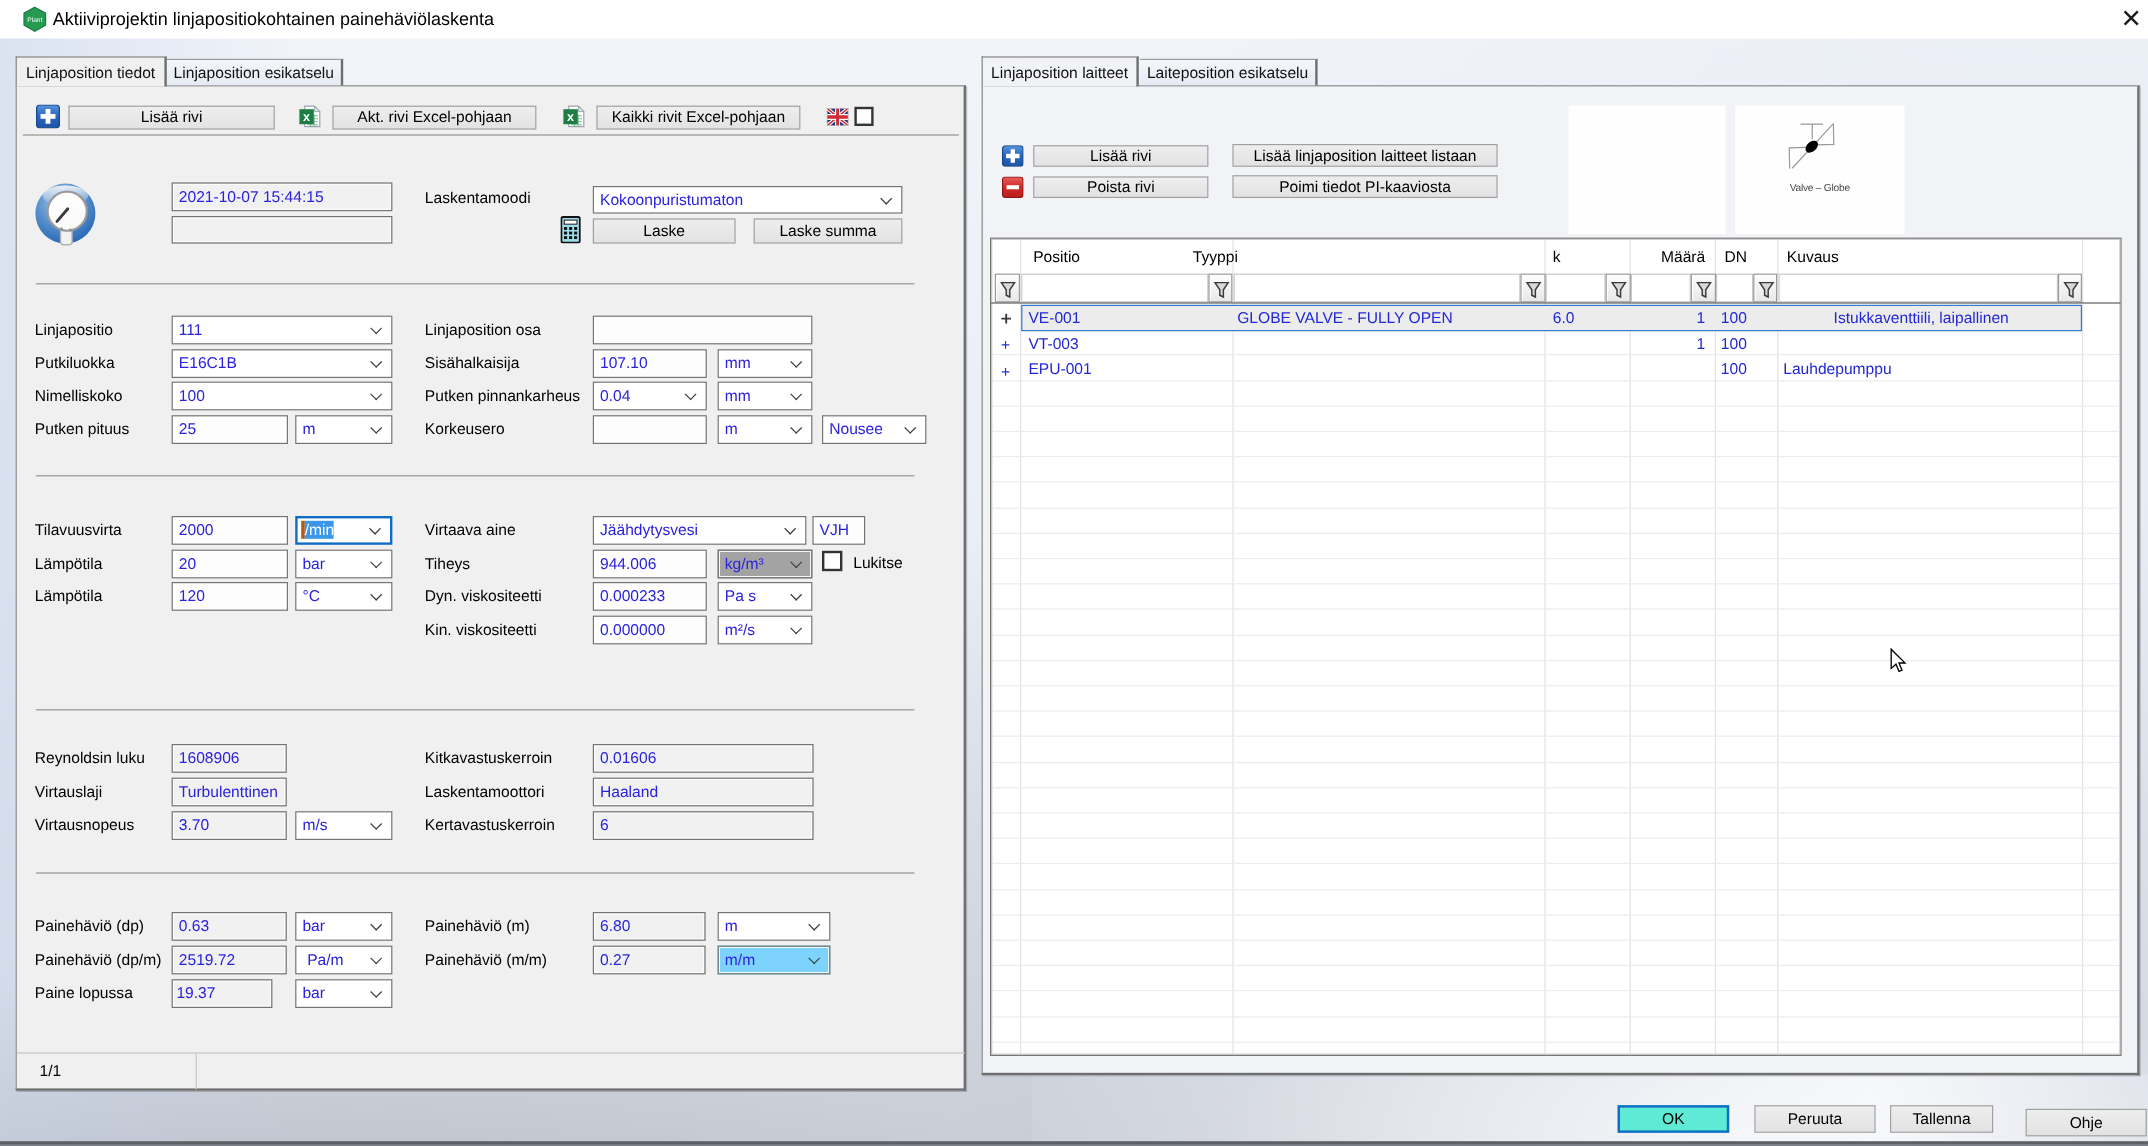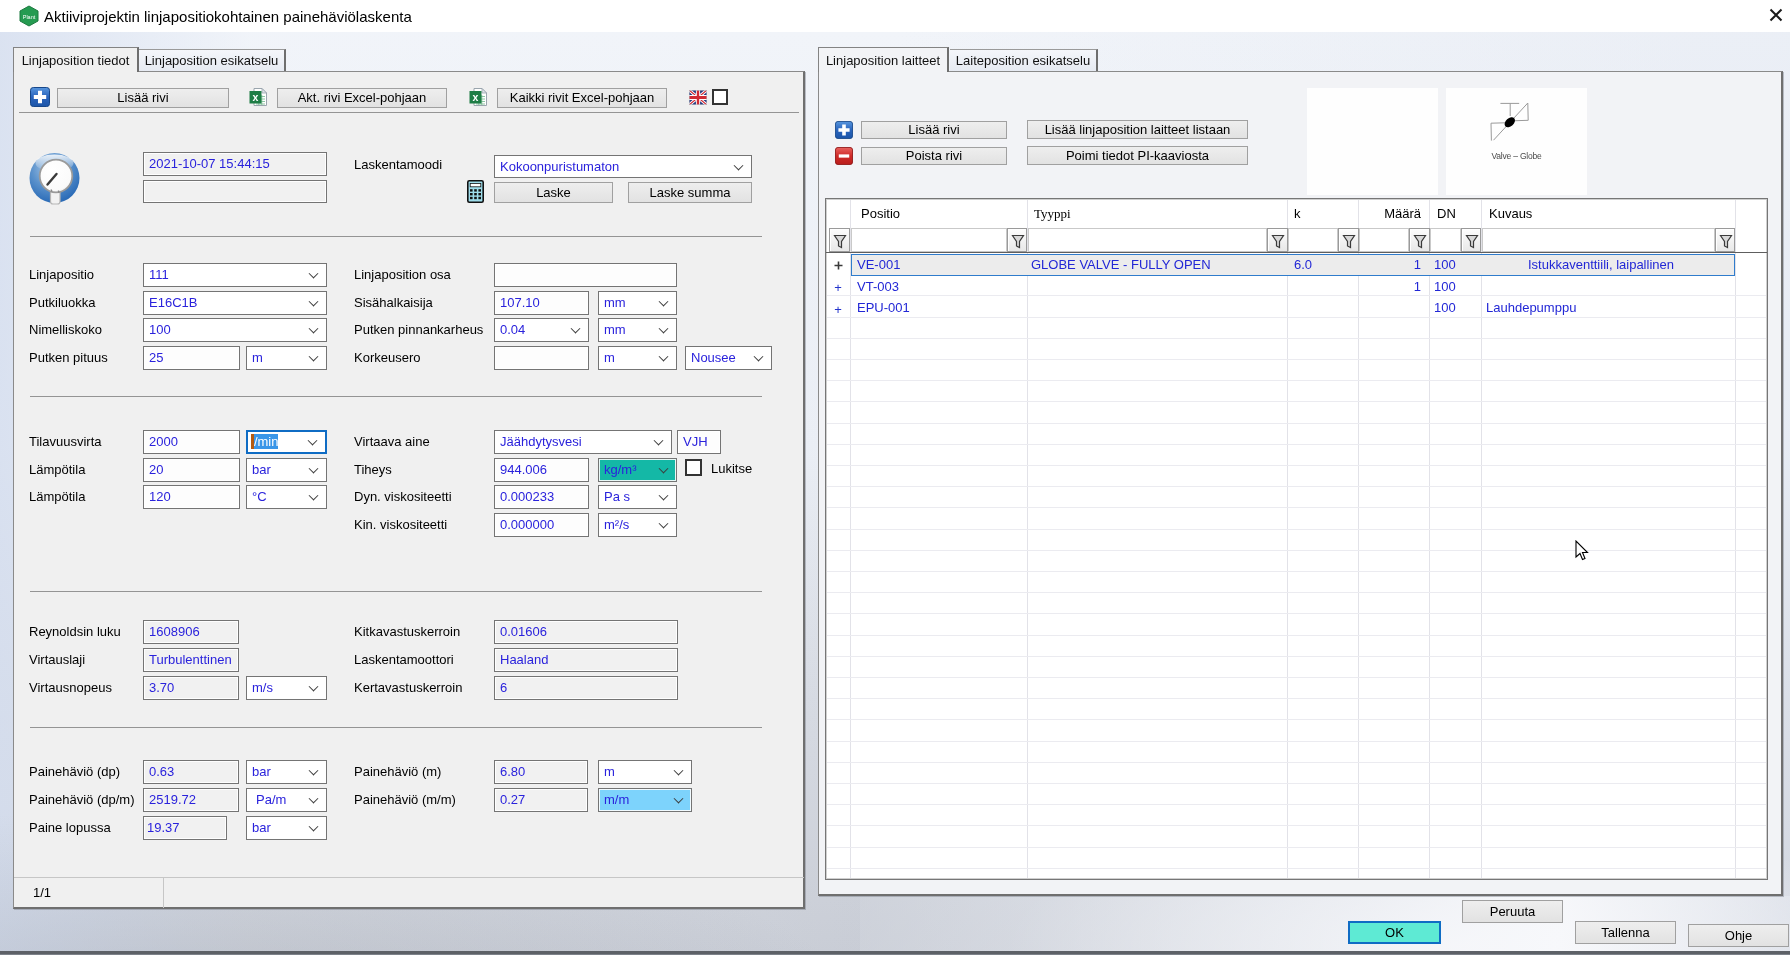--- a/index.html
+++ b/index.html
@@ -169,21 +169,21 @@
 <div class="abs" style="left:246px;top:430px;width:81px;height:24px;border:2px solid #0f6cc4;background:#fff;font-size:13px;line-height:20px;padding-left:3px;color:#2b2bd0;"><span style="background:#b55b10;color:#b55b10;">l</span><span style="background:#3a96e8;color:#fff;">/min</span><span class="chev"></span></div>
 <div class="abs fld" style="left:246px;top:458px;width:81px;height:24px;line-height:22px;padding-left:5px;background:#fff;">bar<span class="chev"></span></div>
 <div class="abs fld" style="left:246px;top:485px;width:81px;height:24px;line-height:22px;padding-left:5px;background:#fff;">°C<span class="chev"></span></div>
 <div class="abs lbl" style="left:354px;top:434px;width:200px;height:16px;">Virtaava aine</div>
 <div class="abs lbl" style="left:354px;top:462px;width:200px;height:16px;">Tiheys</div>
 <div class="abs lbl" style="left:354px;top:489px;width:200px;height:16px;">Dyn. viskositeetti</div>
 <div class="abs lbl" style="left:354px;top:517px;width:200px;height:16px;">Kin. viskositeetti</div>
 <div class="abs fld" style="left:494px;top:430px;width:178px;height:24px;line-height:22px;padding-left:5px;background:#fff;">Jäähdytysvesi<span class="chev"></span></div>
 <div class="abs fld" style="left:677px;top:430px;width:44px;height:24px;line-height:22px;padding-left:5px;">VJH</div>
 <div class="abs fld" style="left:494px;top:458px;width:95px;height:24px;line-height:22px;padding-left:5px;">944.006</div>
-<div class="abs fld" style="left:598px;top:458px;width:79px;height:24px;line-height:22px;padding-left:5px;background:#14b8a6;">kg/m³<span class="chev"></span></div>
+<div class="abs fld" style="left:598px;top:458px;width:79px;height:24px;line-height:22px;padding-left:5px;background:#a3a3a3;">kg/m³<span class="chev"></span></div>
 <div class="abs" style="left:685px;top:459px;width:17px;height:17px;background:#fff;border:2px solid #333;"></div>
 <div class="abs lbl" style="left:711px;top:461px;width:200px;height:16px;">Lukitse</div>
 <div class="abs fld" style="left:494px;top:485px;width:95px;height:24px;line-height:22px;padding-left:5px;">0.000233</div>
 <div class="abs fld" style="left:598px;top:485px;width:79px;height:24px;line-height:22px;padding-left:5px;background:#fff;">Pa s<span class="chev"></span></div>
 <div class="abs fld" style="left:494px;top:513px;width:95px;height:24px;line-height:22px;padding-left:5px;">0.000000</div>
 <div class="abs fld" style="left:598px;top:513px;width:79px;height:24px;line-height:22px;padding-left:5px;background:#fff;">m²/s<span class="chev"></span></div>
 <div class="abs sep" style="left:30px;top:591px;width:732px;height:1px;"></div>
 <div class="abs lbl" style="left:29px;top:624px;width:200px;height:16px;">Reynoldsin luku</div>
 <div class="abs lbl" style="left:29px;top:652px;width:200px;height:16px;">Virtauslaji</div>
 <div class="abs lbl" style="left:29px;top:680px;width:200px;height:16px;">Virtausnopeus</div>
@@ -259,21 +259,21 @@
 <div class="abs" style="left:1446px;top:151px;width:141px;height:11px;font-size:8.5px;color:#4a4a4a;text-align:center;letter-spacing:-0.2px;">Valve – Globe</div>
 <div class="abs" style="left:825px;top:198px;width:943px;height:682px;background:#fff;border:1px solid #767676;box-shadow:inset 0 0 0 1px #cfcfcf;"></div>
 <div class="abs vline" style="left:850px;top:200px;width:1px;height:678px;"></div>
 <div class="abs vline" style="left:1026.5px;top:200px;width:1px;height:678px;"></div>
 <div class="abs vline" style="left:1287px;top:200px;width:1px;height:678px;"></div>
 <div class="abs vline" style="left:1358px;top:200px;width:1px;height:678px;"></div>
 <div class="abs vline" style="left:1429px;top:200px;width:1px;height:678px;"></div>
 <div class="abs vline" style="left:1480.5px;top:200px;width:1px;height:678px;"></div>
 <div class="abs vline" style="left:1735px;top:200px;width:1px;height:678px;"></div>
 <div class="abs hdr" style="left:861px;top:206px;width:150px;height:16px;">Positio</div>
-<div class="abs hdr" style="left:1034px;top:206px;width:150px;height:16px;font-family:Liberation Serif, serif;">Tyyppi</div>
+<div class="abs hdr" style="left:994px;top:206px;width:150px;height:16px;">Tyyppi</div>
 <div class="abs hdr" style="left:1294px;top:206px;width:60px;height:16px;">k</div>
 <div class="abs hdr" style="left:1358px;top:206px;width:63px;height:16px;text-align:right;">Määrä</div>
 <div class="abs hdr" style="left:1437px;top:206px;width:50px;height:16px;">DN</div>
 <div class="abs hdr" style="left:1489px;top:206px;width:100px;height:16px;">Kuvaus</div>
 <div class="abs fbox" style="left:851px;top:228px;width:155.5px;height:24px;"></div>
 <div class="abs fbox" style="left:1027.5px;top:228px;width:239.5px;height:24px;"></div>
 <div class="abs fbox" style="left:1288px;top:228px;width:50px;height:24px;"></div>
 <div class="abs fbox" style="left:1359px;top:228px;width:50px;height:24px;"></div>
 <div class="abs fbox" style="left:1430px;top:228px;width:30.5px;height:24px;"></div>
 <div class="abs fbox" style="left:1481.5px;top:228px;width:233.0px;height:24px;"></div>
@@ -356,16 +356,16 @@
 <div class="abs hline" style="left:827px;top:762px;width:939px;height:1px;"></div>
 <div class="abs hline" style="left:827px;top:783px;width:939px;height:1px;"></div>
 <div class="abs hline" style="left:827px;top:804px;width:939px;height:1px;"></div>
 <div class="abs hline" style="left:827px;top:825px;width:939px;height:1px;"></div>
 <div class="abs hline" style="left:827px;top:847px;width:939px;height:1px;"></div>
 <div class="abs hline" style="left:827px;top:868px;width:939px;height:1px;"></div>
 <svg class="abs" style="left:1575px;top:540px" width="16" height="22" viewBox="0 0 16 22">
 <path d="M1 1 L1 17 L5 13.5 L7.5 19.5 L10 18.5 L7.5 12.5 L12.5 12.5 Z" fill="#fff" stroke="#000" stroke-width="1.1"></path>
   </svg>
 <div class="abs btn" style="left:1348px;top:921px;width:93px;height:23px;line-height:19px;border:2px solid #0f6cc4;background:#5eead4;">OK</div>
-<div class="abs btn" style="left:1462px;top:900px;width:101px;height:23px;line-height:21px;">Peruuta</div>
-<div class="abs btn" style="left:1575px;top:921px;width:101px;height:23px;line-height:21px;">Tallenna</div>
+<div class="abs btn" style="left:1462px;top:921px;width:101px;height:23px;line-height:21px;">Peruuta</div>
+<div class="abs btn" style="left:1575px;top:921px;width:86px;height:23px;line-height:21px;">Tallenna</div>
 <div class="abs btn" style="left:1688px;top:924px;width:101px;height:23px;line-height:21px;">Ohje</div>
 <div class="abs" style="left:0px;top:951px;width:1790px;height:3px;background:#5d6167;"></div>
 <div class="abs" style="left:0px;top:954px;width:1790px;height:1px;background:#7d828a;"></div>
 </body></html>

